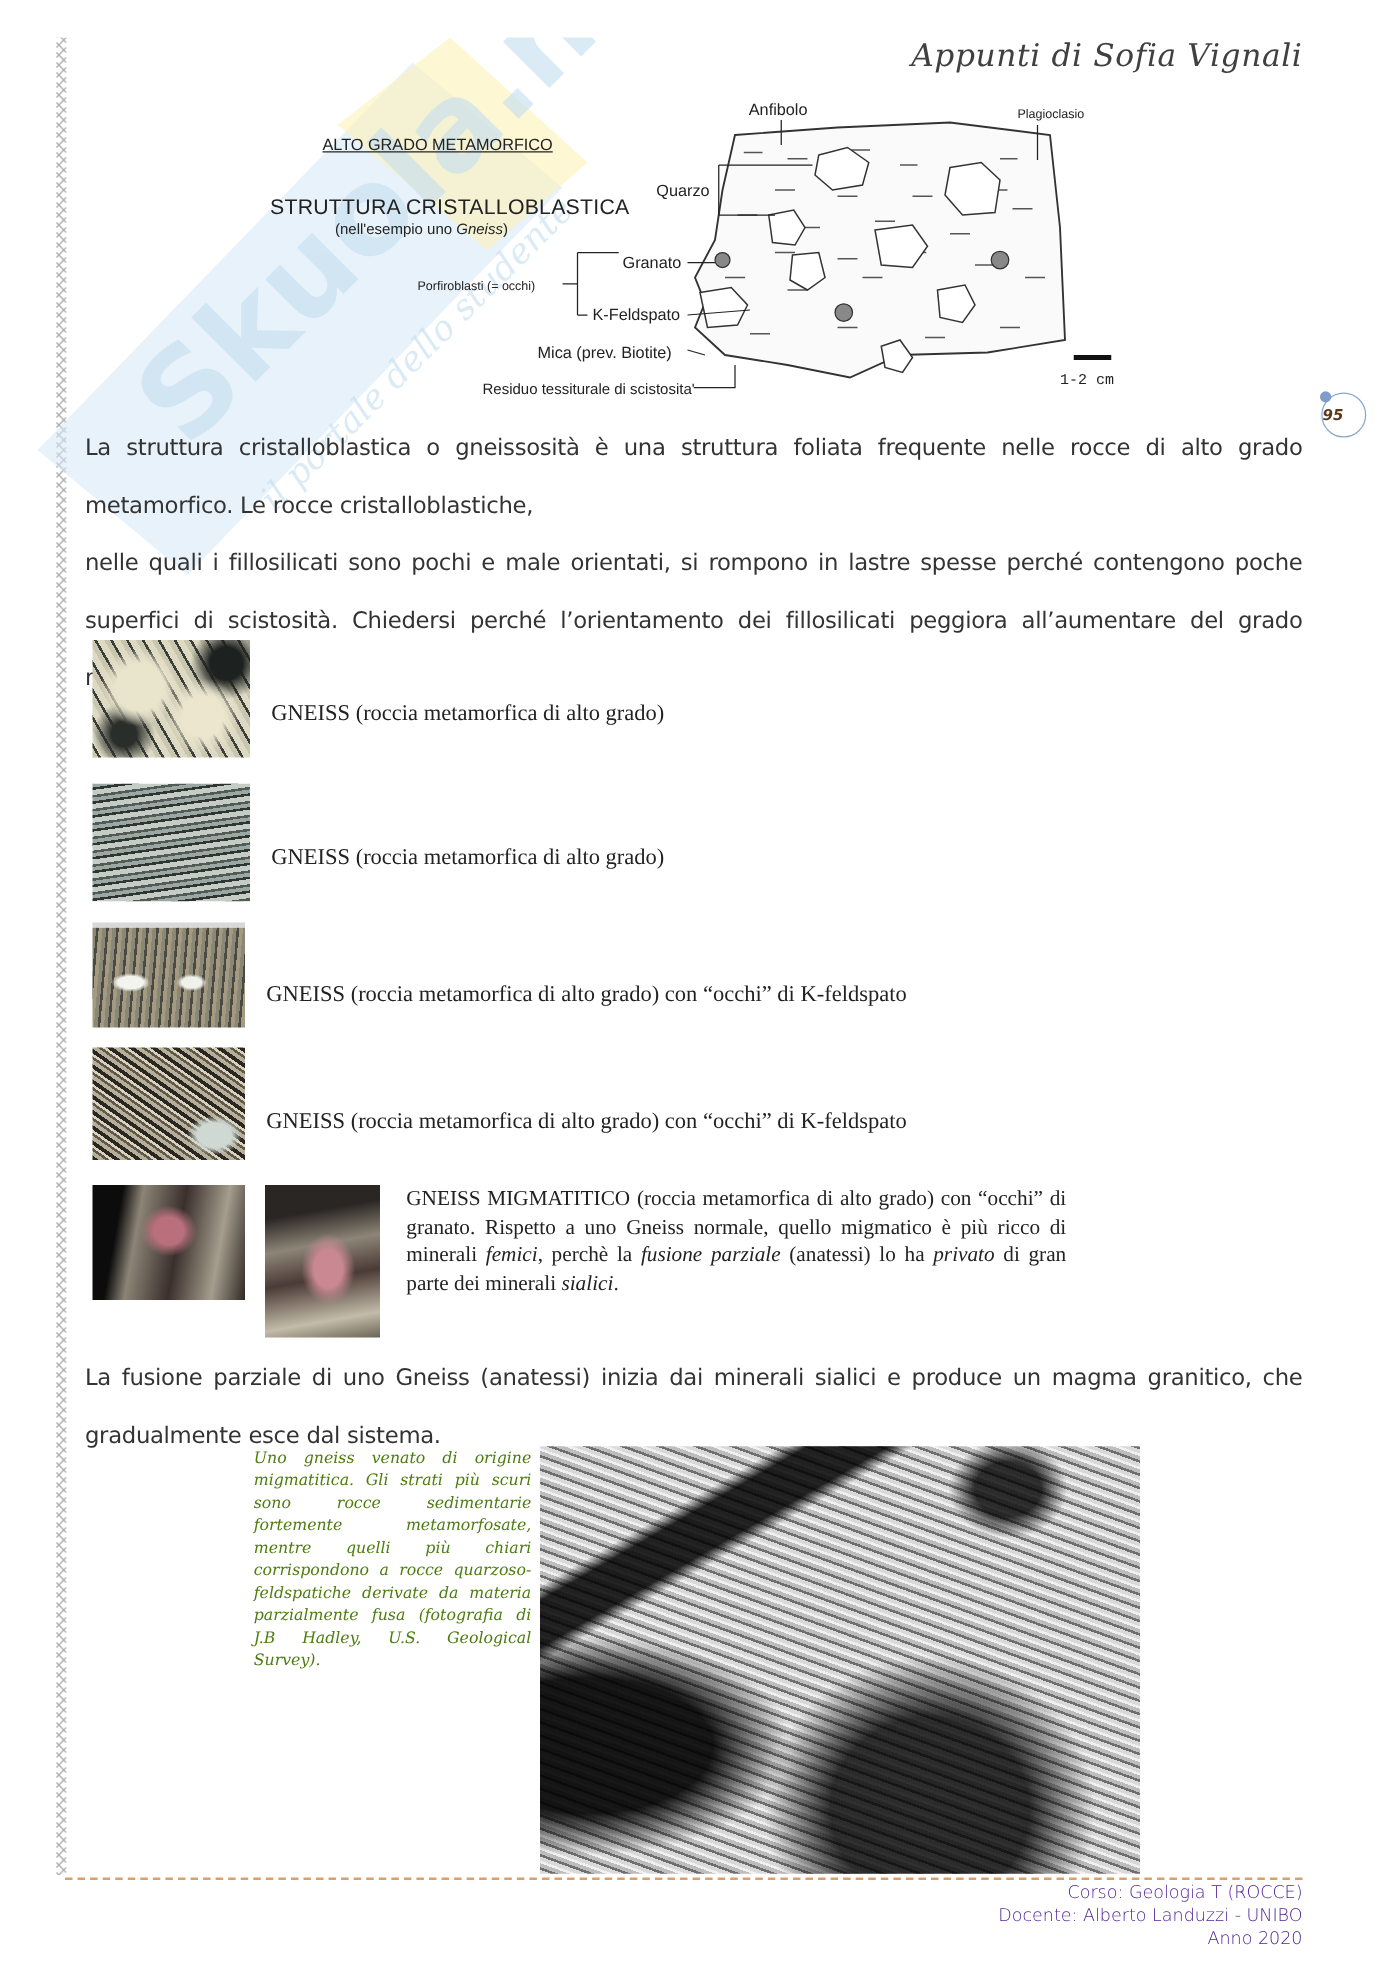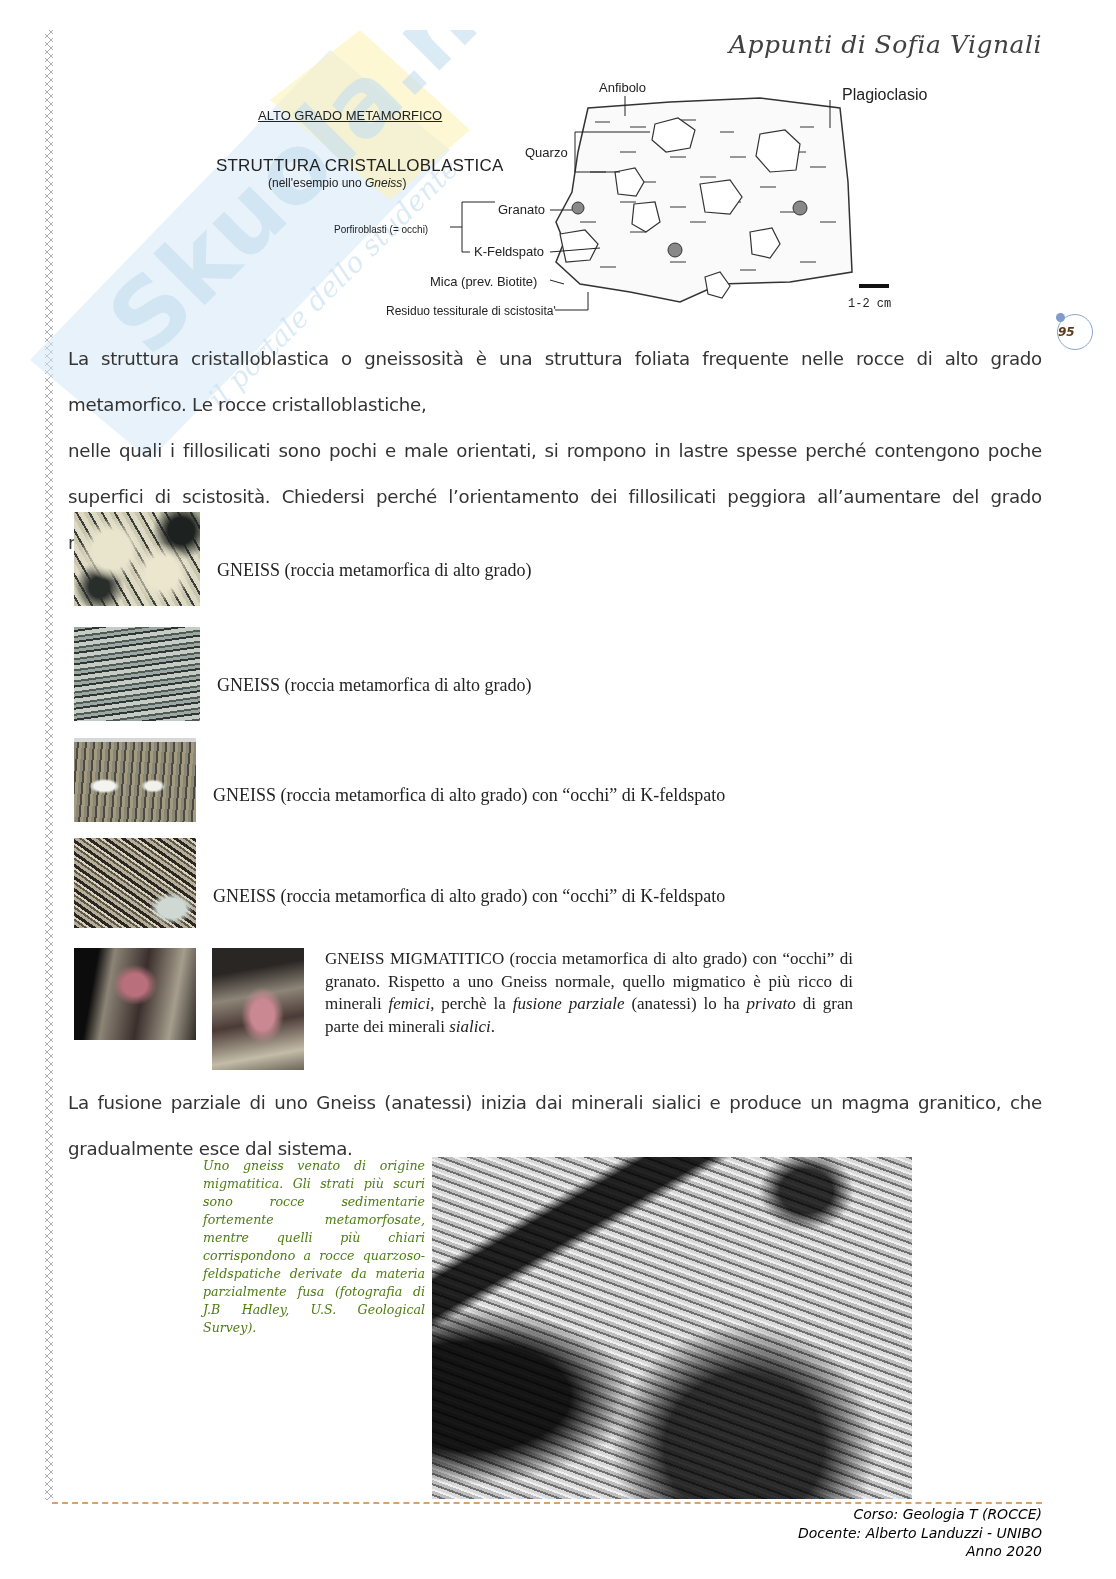--- a/index.html
+++ b/index.html
@@ -26,21 +26,21 @@
   .d-alto { left: 58px; top: 36px; font-size: 13px; text-decoration: underline; }
   .d-struttura { left: 16px; top: 84px; font-size: 17px; letter-spacing: .2px; }
   .d-esempio { left: 68px; top: 104px; font-size: 12px; }
   .d-porf { left: 134px; top: 152px; font-size: 10px; }
   .d-granato { left: 298px; top: 130px; font-size: 13px; }
   .d-kfeld { left: 274px; top: 172px; font-size: 13px; }
   .d-mica { left: 230px; top: 202px; font-size: 13px; }
   .d-residuo { left: 186px; top: 232px; font-size: 12px; }
   .d-quarzo { left: 325px; top: 73px; font-size: 13px; }
   .d-anfibolo { left: 399px; top: 8px; font-size: 13px; }
-  .d-plagio { left: 642px; top: 14px; font-size: 16px; }
+  .d-plagio { left: 614px; top: 14px; font-size: 10px; }
   .d-scale { left: 648px; top: 225px; font-size: 12px; font-family: Liberation Mono, monospace; }
   .diagram svg.rock { position: absolute; left: 0; top: 0; }
 
   
   .para { position: absolute; left: 68px; width: 974px; font-family: "DejaVu Sans", sans-serif; font-size: 18.2px; line-height: 46px; color: #333; text-align: justify; letter-spacing: -.25px; }
   .para1 { top: 336px; }
   .para2 { top: 1080px; }
 
   
   .thumb { position: absolute; overflow: hidden; }
@@ -85,21 +85,21 @@
   .photo-caption { position: absolute; left: 203px; top: 1157px; width: 222px; font-family: "DejaVu Serif", serif; font-style: italic; font-size: 12.6px; line-height: 18px; color: #4d7c0f; text-align: justify; }
 
   .bigphoto { position: absolute; left: 432px; top: 1157px; width: 480px; height: 342px; overflow: hidden; background:
       linear-gradient(150deg, transparent 0 18%, rgba(0,0,0,.85) 20% 26%, transparent 28%),
       radial-gradient(ellipse at 65% 85%, rgba(0,0,0,.8) 0 18%, transparent 30%),
       radial-gradient(ellipse at 8% 70%, rgba(0,0,0,.9) 0 16%, transparent 26%),
       radial-gradient(ellipse at 78% 10%, rgba(0,0,0,.8) 0 5%, transparent 9%),
       repeating-linear-gradient(20deg, #d9d9d9 0 3px, #6e6e6e 3px 5px, #bdbdbd 5px 8px, #f0f0f0 8px 10px);
   }
 
-  .footer { position: absolute; right: 74px; top: 1505px; text-align: right; font-family: "DejaVu Sans", sans-serif; font-size: 14px; line-height: 18.5px; color: #000000; font-weight: 300; font-style: italic; }
+  .footer { position: absolute; right: 74px; top: 1505px; text-align: right; font-family: "DejaVu Sans", sans-serif; font-size: 14px; line-height: 18.5px; color: #4c1d95; font-weight: 300; }
 </style>
 </head>
 <body>
 
 <div class="zigzag"></div>
 
 <svg class="watermark" viewBox="0 0 470 470">
   <polygon points="0,330 300,20 420,120 120,430" fill="#d6e8f5" opacity=".55"></polygon>
   <polygon points="240,70 330,0 440,100 360,170" fill="#fbf2b8" opacity=".6"></polygon>
   <text x="120" y="330" transform="rotate(-45 120 330)" font-family="DejaVu Sans, sans-serif" font-size="96" font-weight="bold" fill="#c4def0" opacity=".6">Skuola.net</text>

